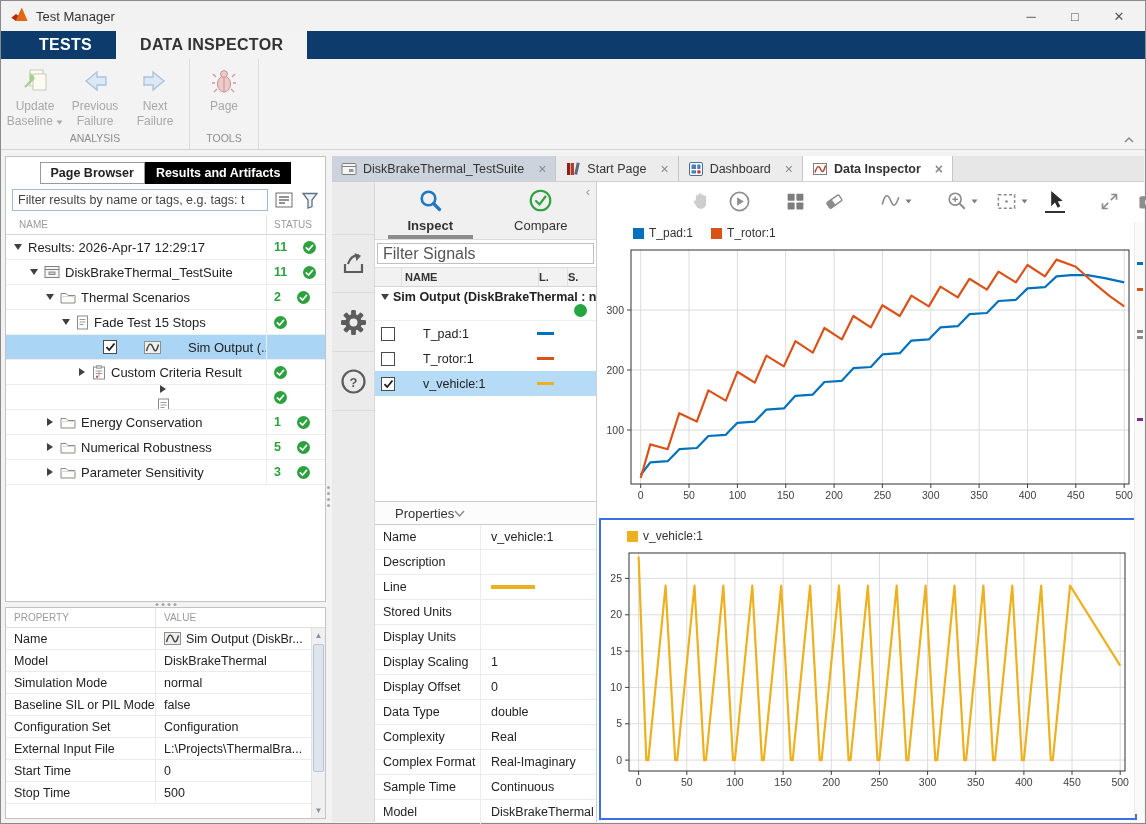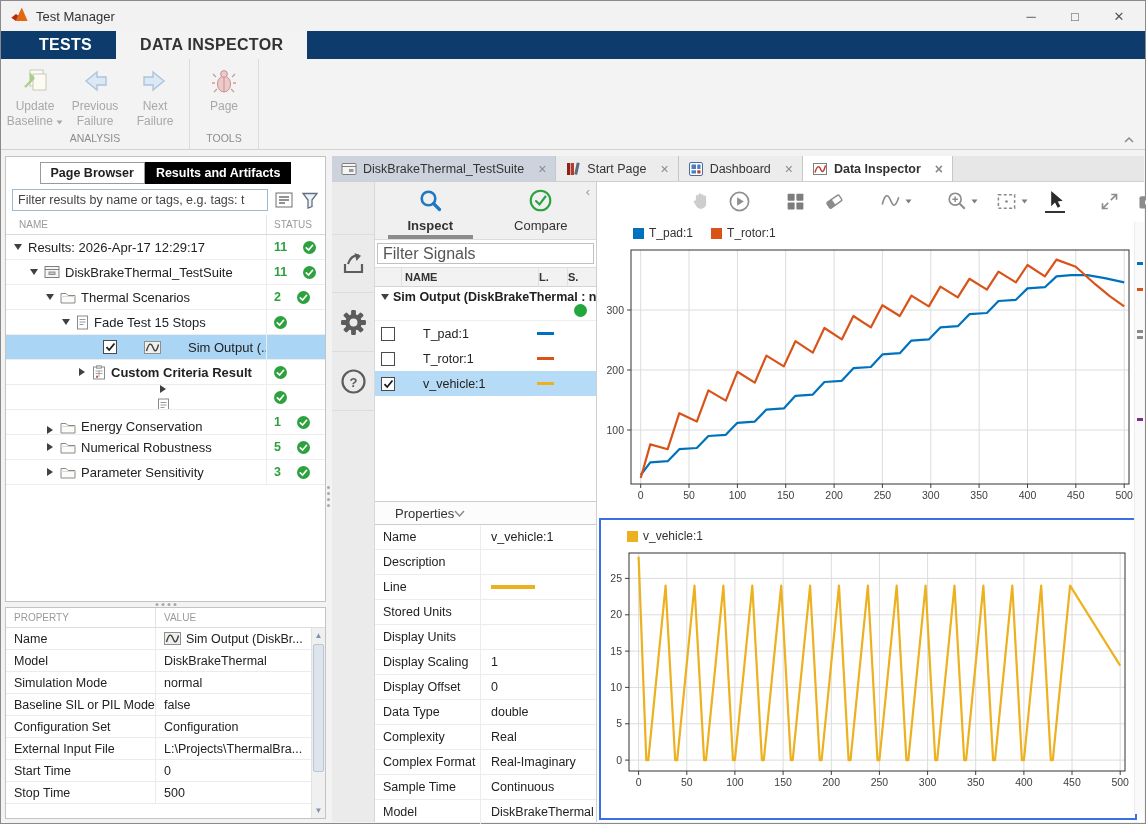--- a/index.html
+++ b/index.html
@@ -393,21 +393,21 @@
                 <svg width="17" height="13" viewBox="0 0 17 13">
                   <rect x="0.5" y="0.5" width="16" height="12" fill="#efefec" stroke="#8f8f8f"></rect>
                   <path d="M2.5 10 C5 1.5 7 1.5 9 6.5 S 12.5 11 14.5 3.5" stroke="#3f3f3f" stroke-width="1.4" fill="none"></path>
                 </svg>
               </span>
               <span>Sim Output (...</span>
             </div>
             <div class="tree-status"></div>
           </div>
           <div class="tree-row">
-            <div class="tree-name" style="padding-left: 70px; font-weight: bold;">
+            <div class="tree-name" style="padding-left: 70px;">
               <span class="expander">
                 <span class="exp-closed"></span>
               </span>
               <span style="display:flex">
                 <svg width="14" height="15" viewBox="0 0 14 15">
                   <rect x="1.5" y="2" width="11" height="12" fill="#fff" stroke="#8a8a8a"></rect>
                   <rect x="4.5" y="0.8" width="5" height="2.4" fill="#d9d9d9" stroke="#8a8a8a" stroke-width="0.8"></rect>
                   <path d="M3.5 6 H10.5 M3.5 8.5 H10.5 M7 6 V12" stroke="#9a9a9a" stroke-width="0.9"></path>
                   <path d="M4 10.8 L6 12.6 M6 10.8 L4 12.6" stroke="#c0392b" stroke-width="1"></path>
                 </svg>
@@ -439,21 +439,21 @@
             <div class="tree-status">
               <span style="display:flex">
                 <svg width="13" height="13" viewBox="0 0 13 13">
                   <circle cx="6.5" cy="6.5" r="6.5" fill="#2ca13e"></circle>
                   <path d="M3.3 6.8 L5.6 9 L9.6 4.3" stroke="#fff" stroke-width="1.7" fill="none" stroke-linecap="round"></path>
                 </svg>
               </span>
             </div>
           </div>
           <div class="tree-row">
-            <div class="tree-name" style="padding-left: 38px; align-items: flex-end;">
+            <div class="tree-name" style="padding-left: 38px;">
               <span class="expander">
                 <span class="exp-closed"></span>
               </span>
               <span style="display:flex">
                 <svg width="16" height="13" viewBox="0 0 16 13">
                   <path d="M1 2.5 H6 L8 4.5 H15 V12 H1 Z" fill="#fbfbf8" stroke="#8a8a8a"></path>
                   <path d="M1 5.5 H15" stroke="#d9d9d9"></path>
                 </svg>
               </span>
               <span>Energy Conservation</span>

